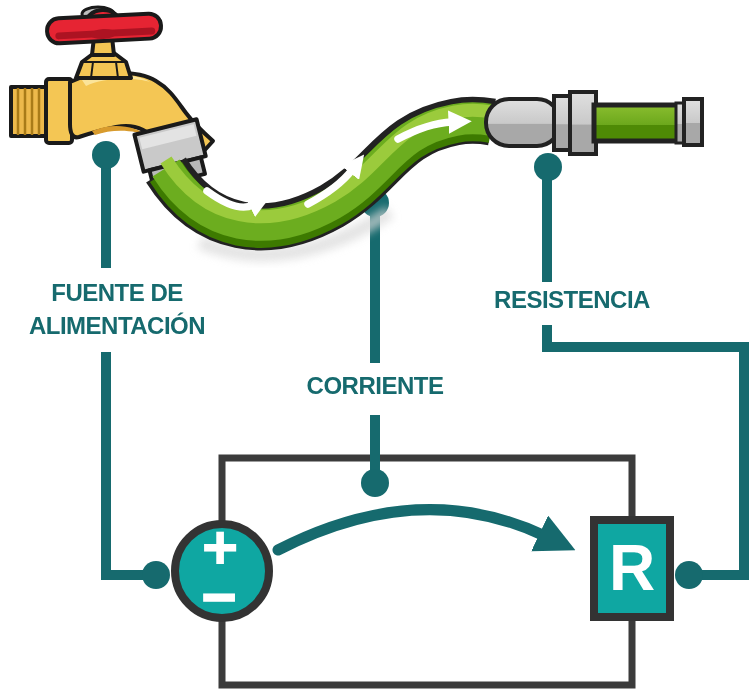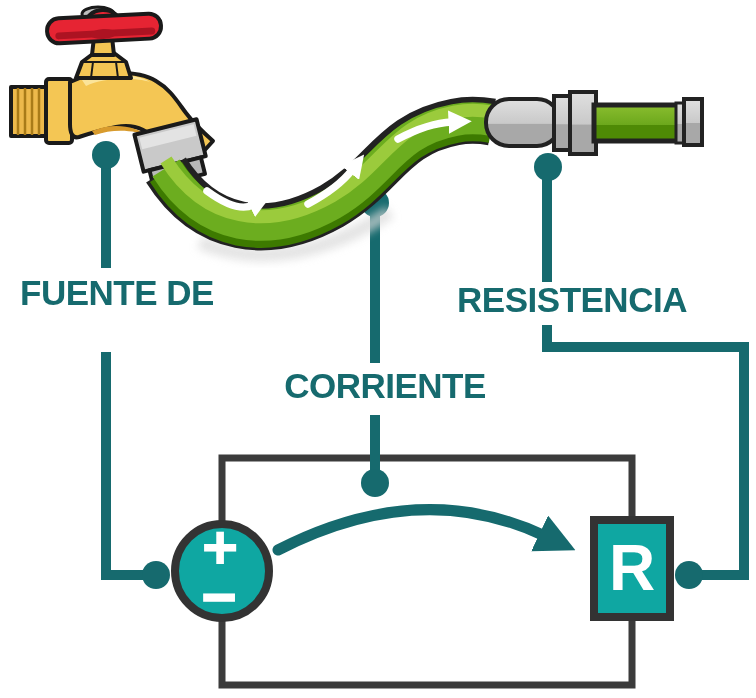--- a/index.html
+++ b/index.html
@@ -9,21 +9,21 @@
     background:#ffffff;
     overflow:hidden;
     font-family:"Liberation Sans", sans-serif;
   }
   #stage svg{position:absolute;left:0;top:0;}
   .label{
     position:absolute;
     transform:translateX(-50%);
     color:#166A6E;
     font-weight:bold;
-    font-size:35px;
+    font-size:24px;
     line-height:33px;
     letter-spacing:-0.5px;
     text-align:center;
     white-space:nowrap;
   }
 </style>
 </head>
 <body>
 
 <div id="stage">
@@ -130,17 +130,18 @@
     <rect x="554" y="96" width="18" height="54" fill="url(#gradMetal)" stroke="#222222" stroke-width="4"></rect>
     <rect x="570" y="92" width="26" height="62" fill="url(#gradMetal)" stroke="#222222" stroke-width="4"></rect>
     <rect x="594" y="105" width="88" height="36" fill="url(#gradTube)" stroke="#222222" stroke-width="5"></rect>
     <rect x="676" y="103" width="10" height="40" fill="url(#gradMetal)" stroke="#222222" stroke-width="3"></rect>
     <rect x="684" y="99" width="18" height="46" fill="url(#gradMetal)" stroke="#222222" stroke-width="4"></rect>
   </g>
 </svg>
 
 <div class="label" style="left:117px; top:276px;">
   <div>FUENTE DE</div>
+  <div>ALIMENTACIÓN</div>
 </div>
-<div class="label" style="left:385px; top:369px;">CORRIENTE</div>
+<div class="label" style="left:375px; top:369px;">CORRIENTE</div>
 <div class="label" style="left:572px; top:283px;">RESISTENCIA</div>
 
 </div>
 
 </body></html>

